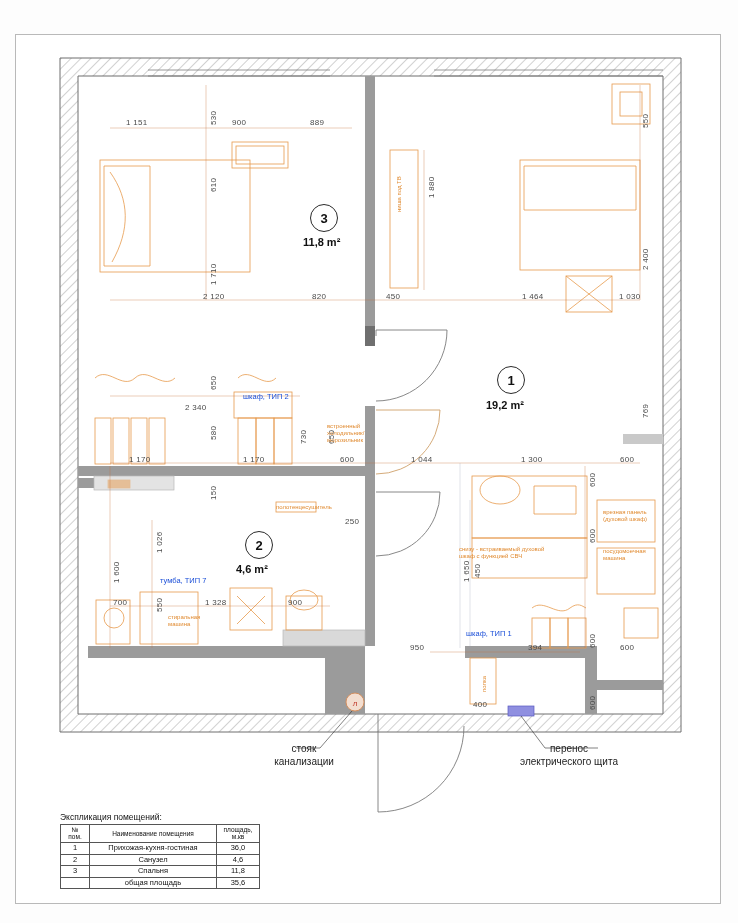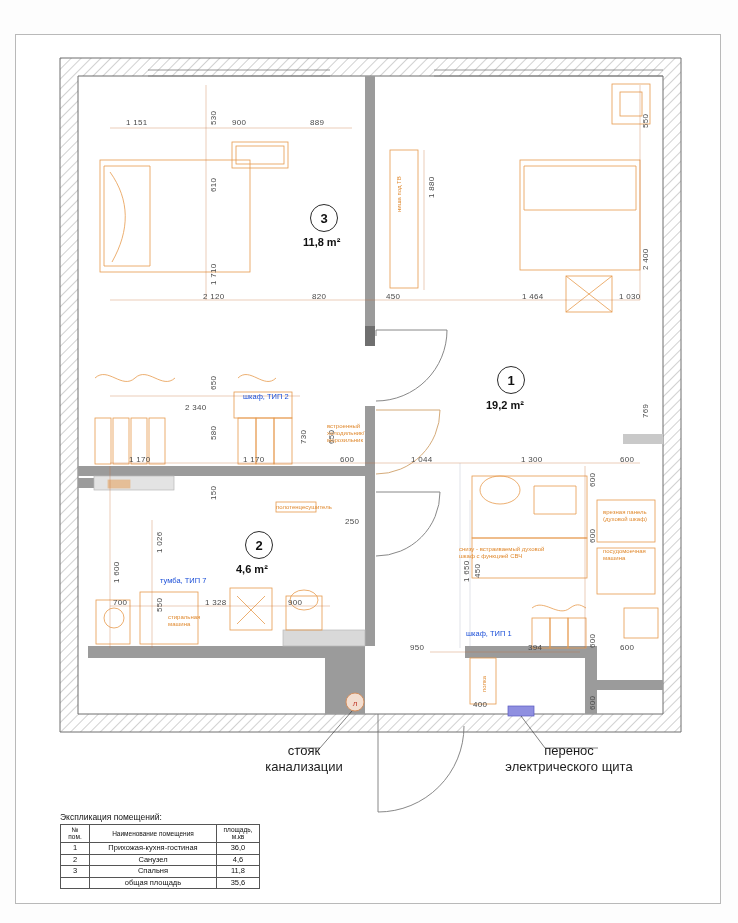--- a/index.html
+++ b/index.html
@@ -84,21 +84,21 @@
   
   .note-blue {
     position: absolute;
     font-size: 7.5px;
     color: #1b4fd8;
     white-space: nowrap;
     font-family: "Liberation Sans", sans-serif;
   }
   .note-black {
     position: absolute;
-    font-size: 13px;
+    font-size: 10px;
     color: #1c1c1c;
     text-align: center;
     line-height: 1.25;
     white-space: pre-line;
     font-family: "Liberation Sans", sans-serif;
   }
   
   .tbl-title {
     position: absolute;
     left: 60px; top: 812px;

